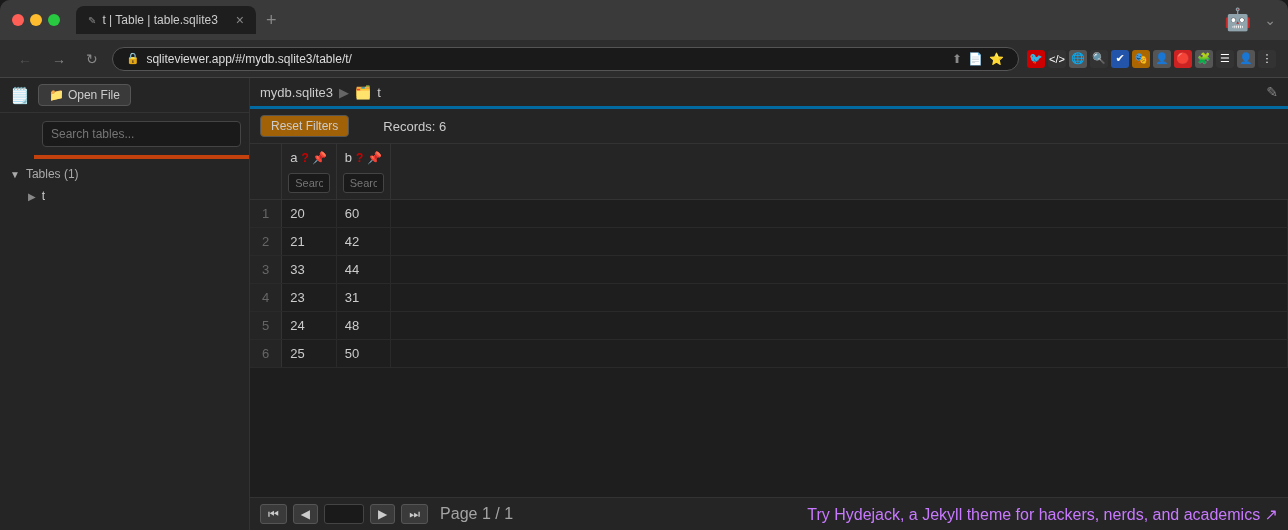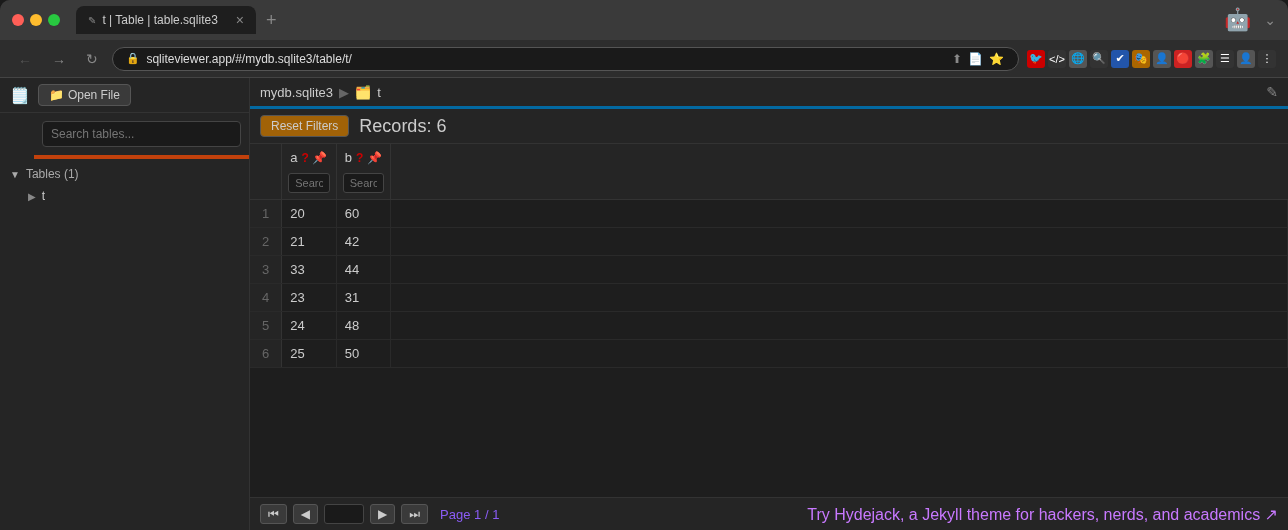--- a/index.html
+++ b/index.html
@@ -273,23 +273,24 @@
       background: #a16207;
       border: 1px solid #555;
       border-radius: 4px;
       color: #ccc;
       padding: 3px 10px;
       font-size: 12px;
       cursor: pointer;
     }
 
     .records-count {
-      font-size: 18px;
+      font-size: 13px;
       color: #ccc;
       font-weight: 500;
+      margin-left: 24px;
     }
 
     .search-records-input {
       margin-left: auto;
       background: #1a1a1a;
       border: 1px solid #444;
       border-radius: 4px;
       color: #888;
       padding: 4px 10px;
       font-size: 12px;
@@ -415,22 +416,22 @@
       border-radius: 3px;
       color: #ccc;
       padding: 2px 8px;
       font-size: 12px;
       width: 40px;
       text-align: center;
       outline: none;
     }
 
     .page-info {
-      font-size: 13px;
-      color: #8b5cf6;
+      font-size: 16px;
+      color: #a3a3a3;
       margin-left: 6px;
     }
 
     .hydejack-link {
       margin-left: auto;
       font-size: 16px;
       color: #c879ff;
       text-decoration: none;
     }
 

